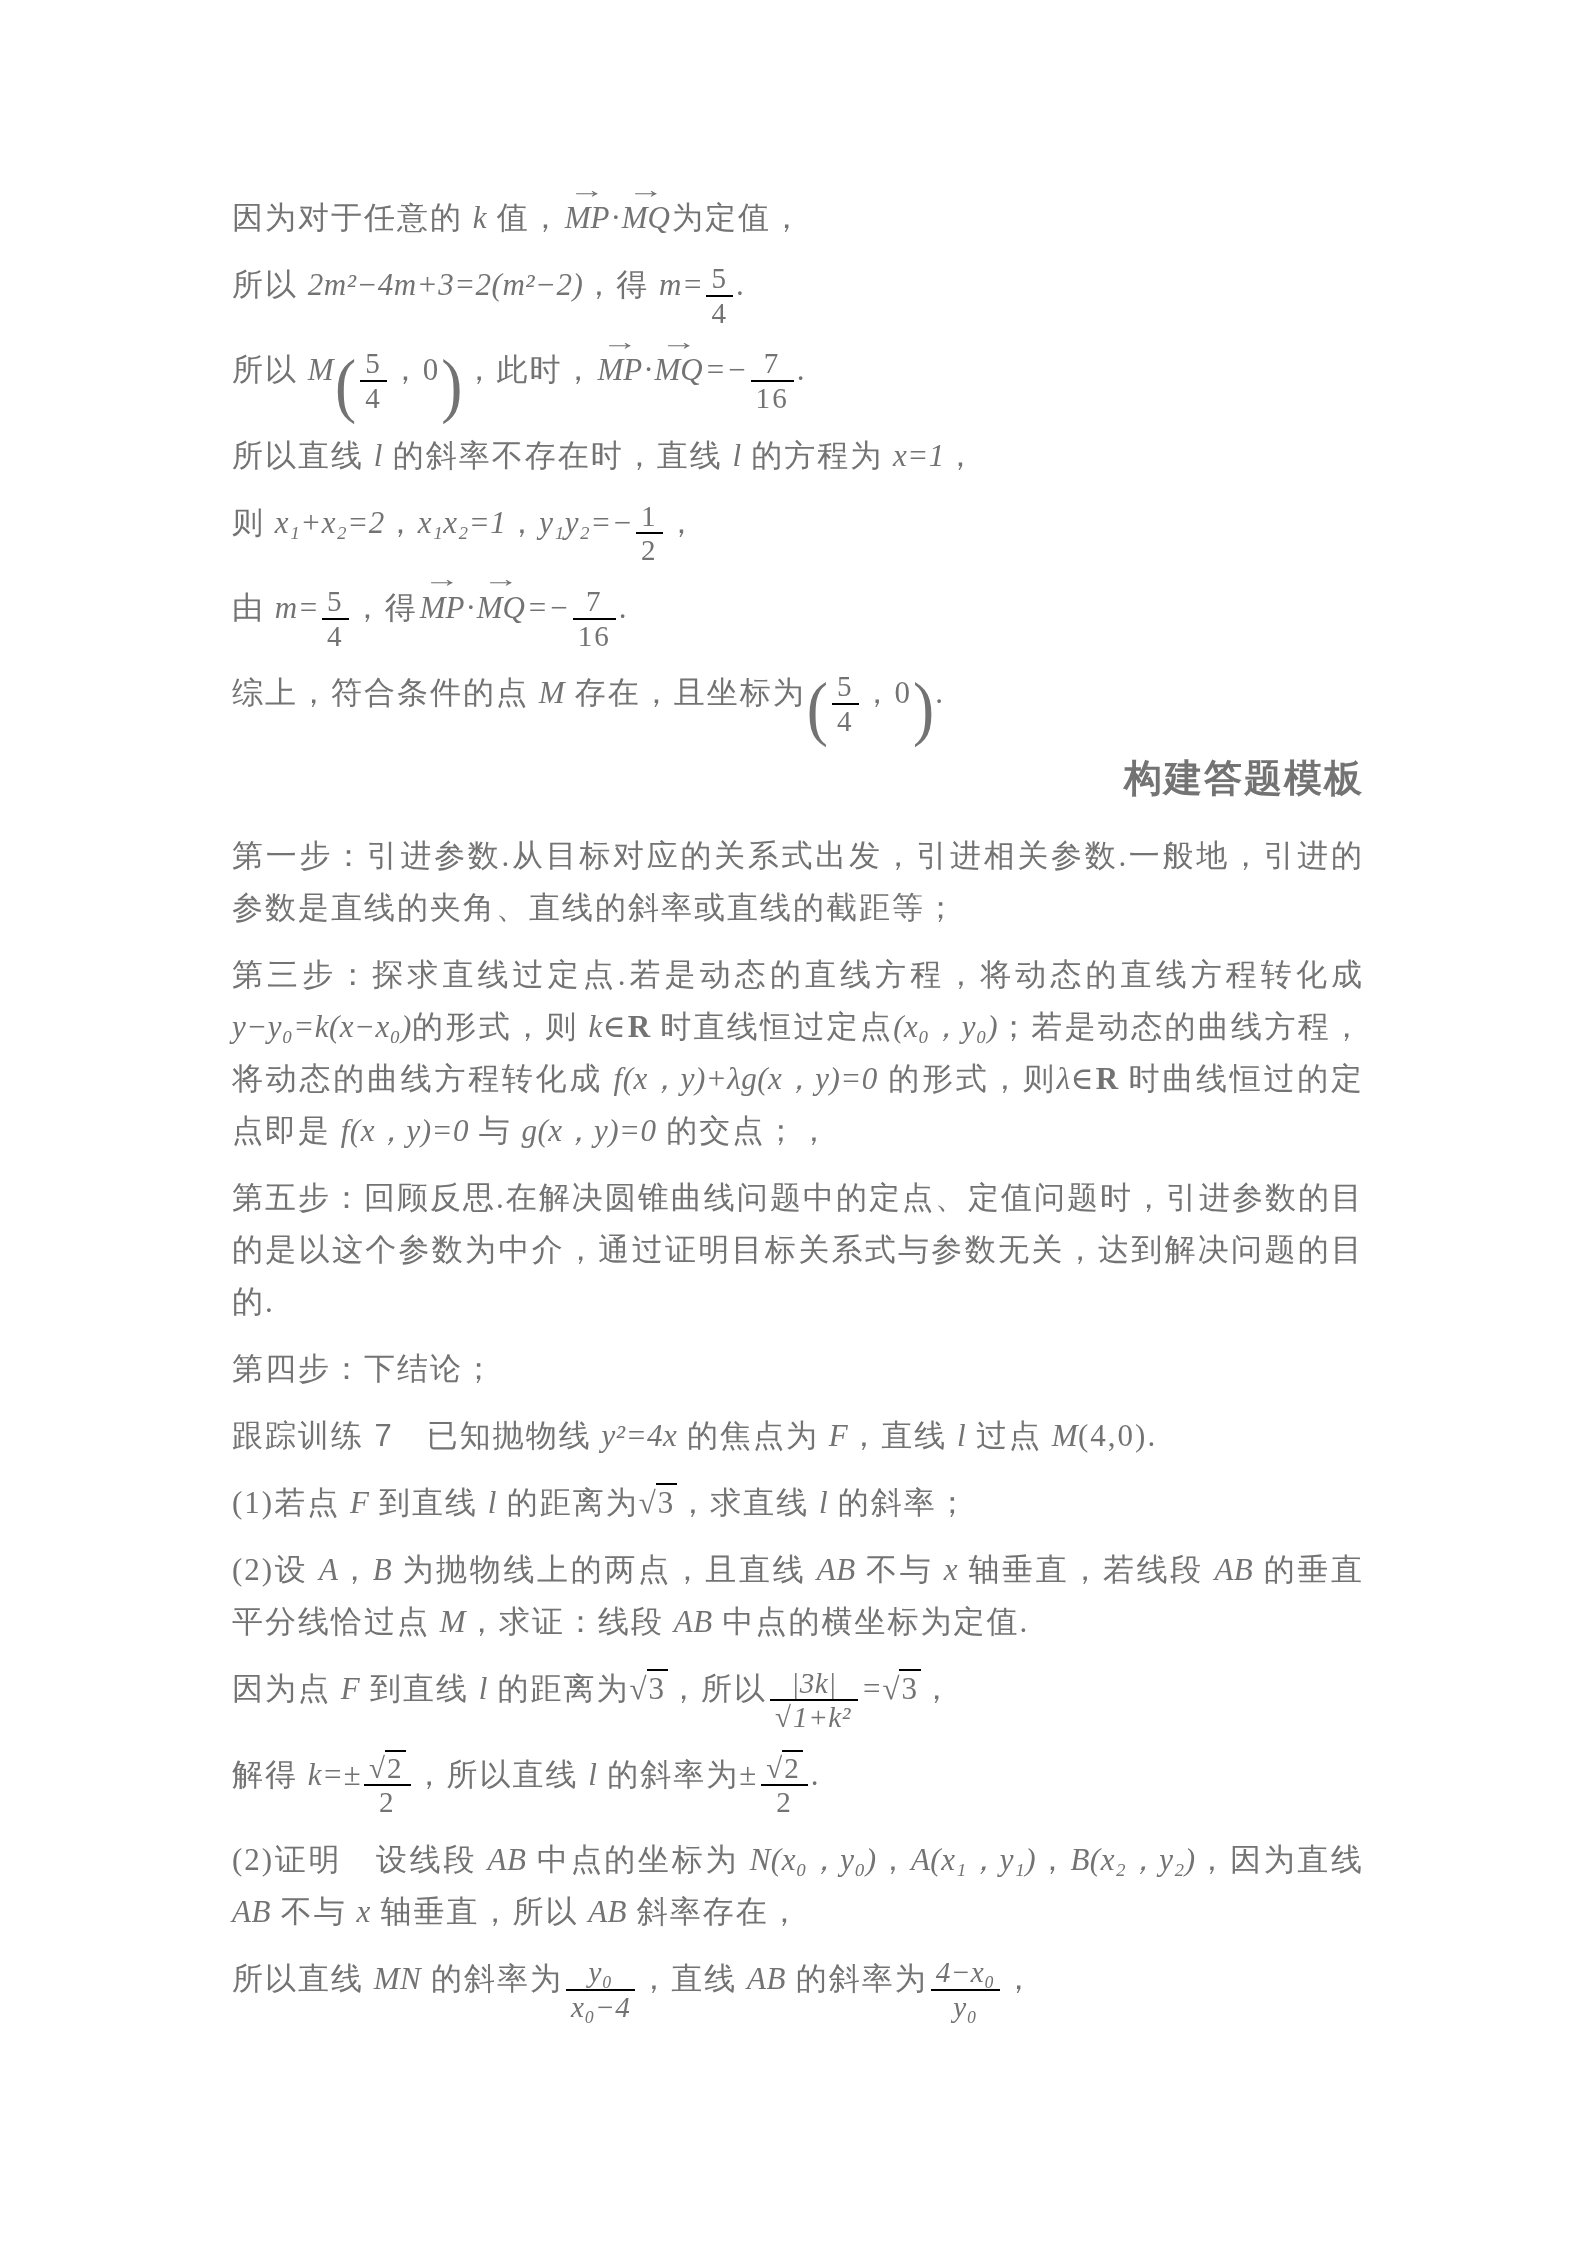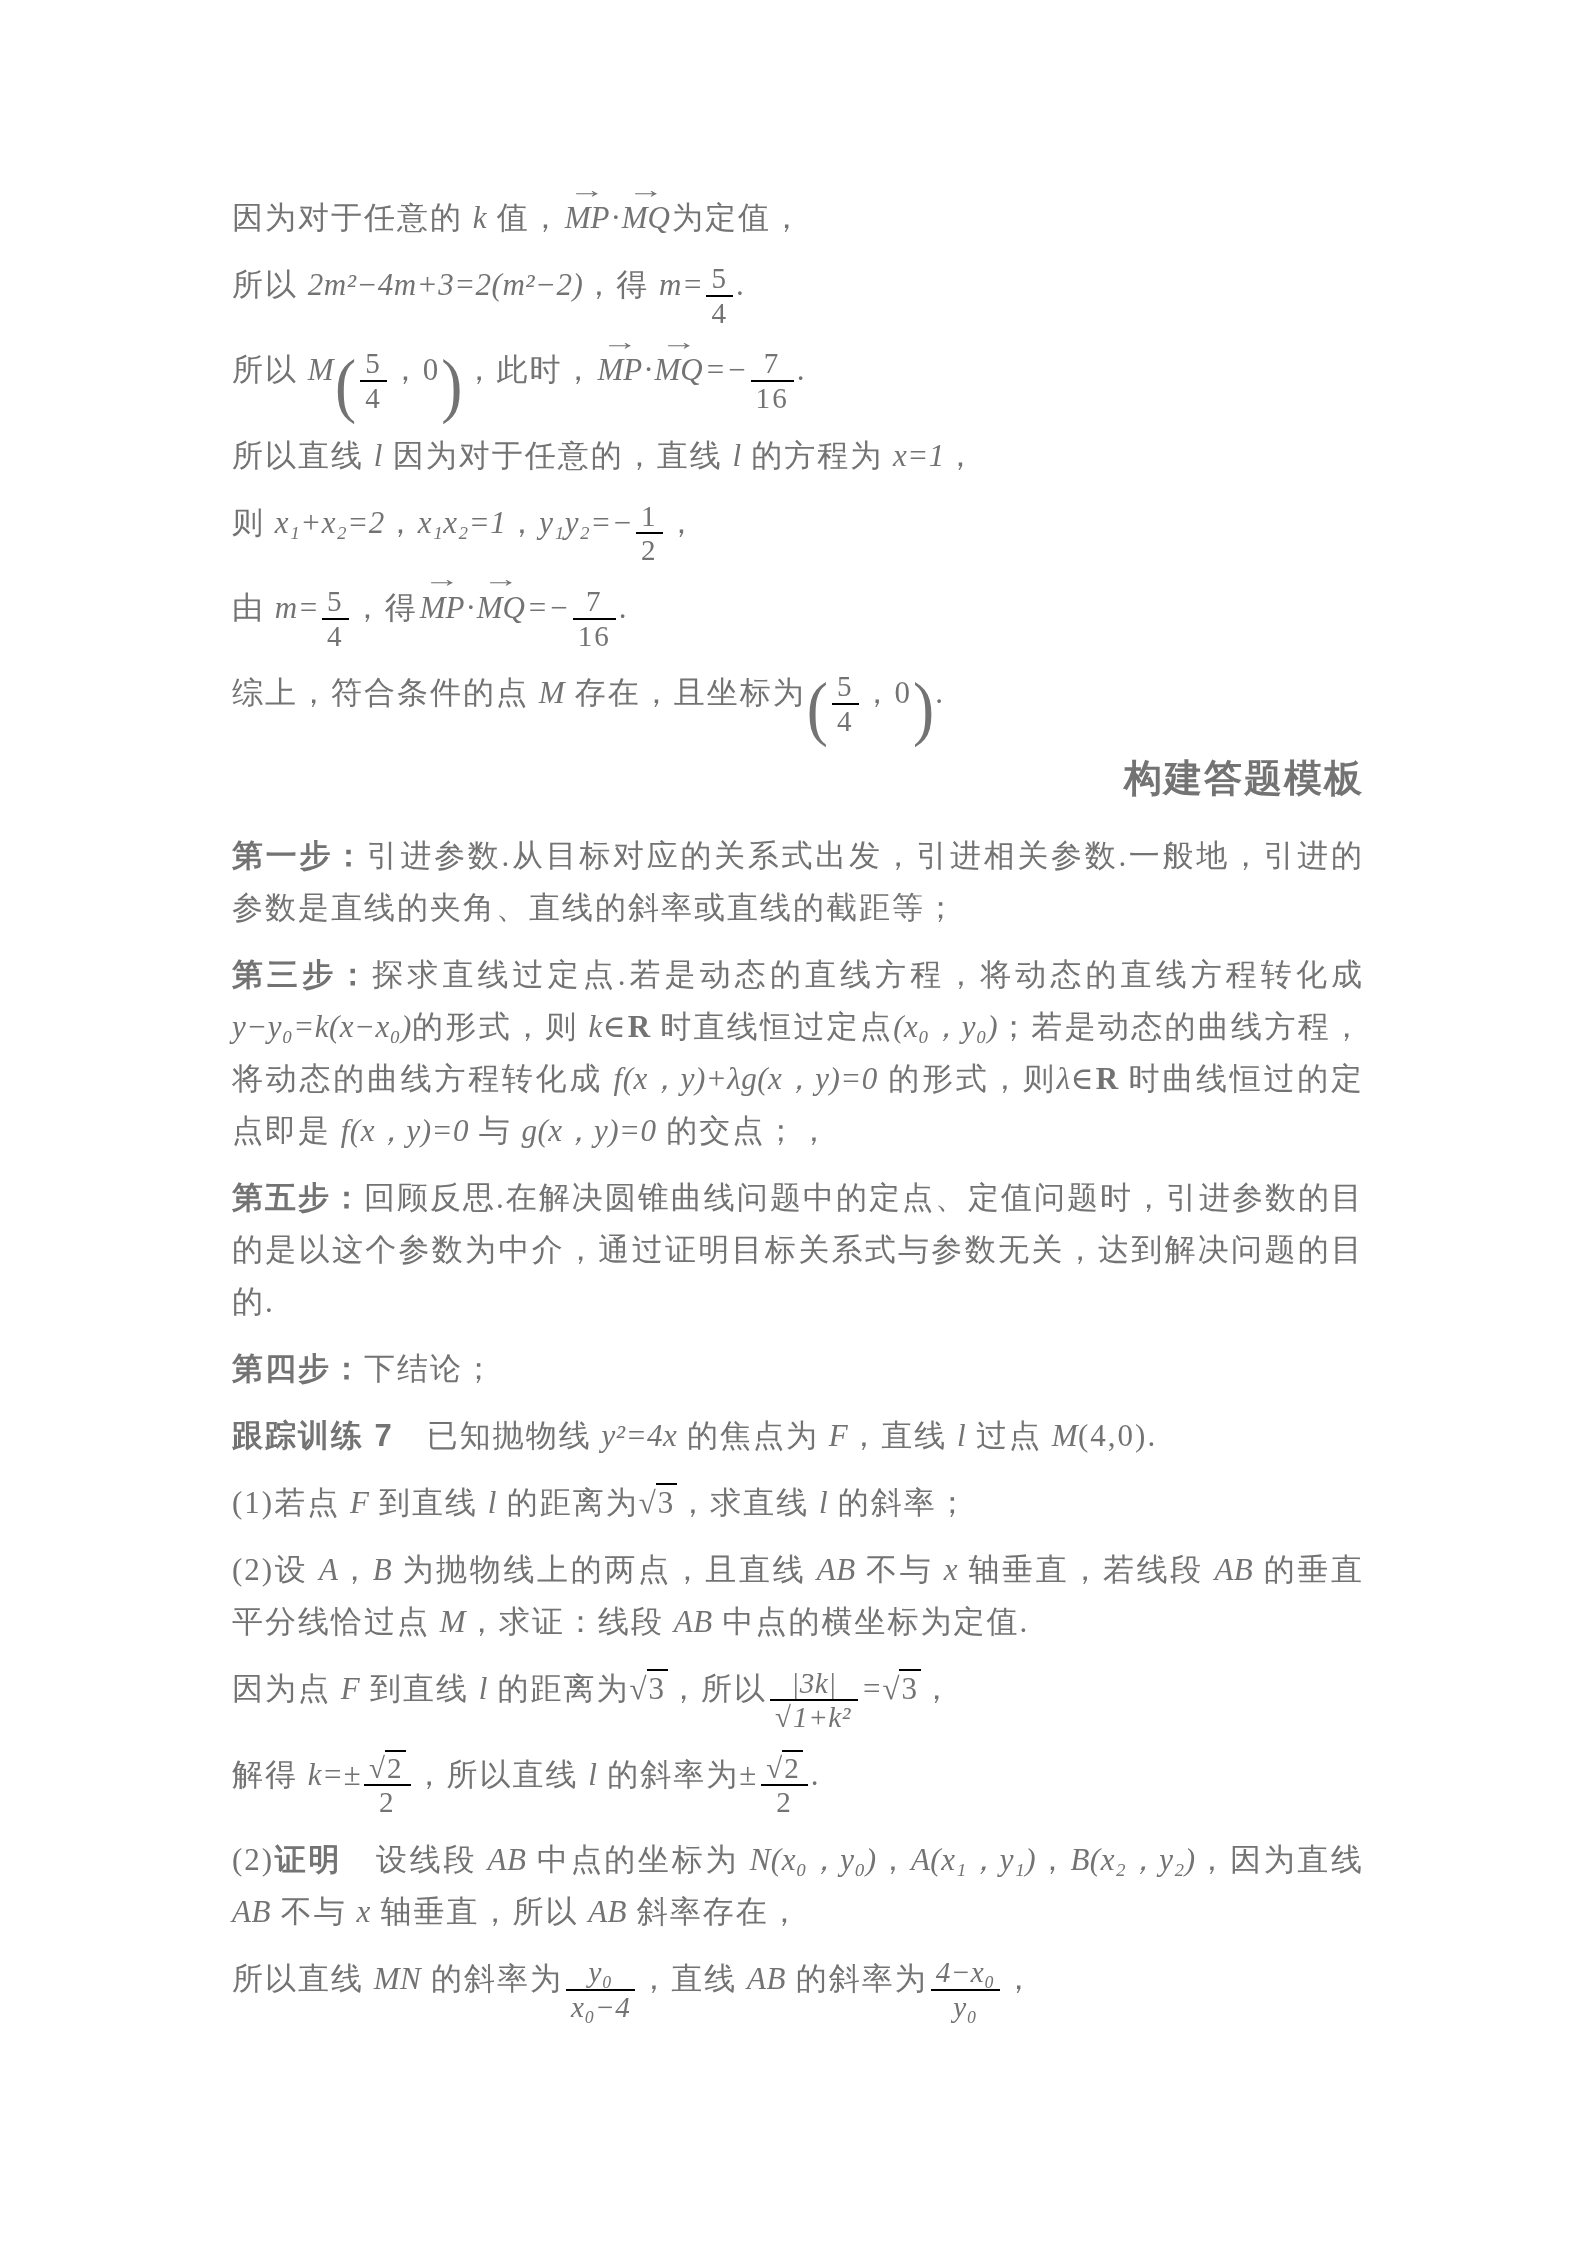--- a/index.html
+++ b/index.html
@@ -17,21 +17,21 @@
     width:1132px;
   }
   .para{
     font-size:31px;
     line-height:52px;
     margin:0 0 15px 0;
     text-align:justify;
   }
   .t{font-style:normal;letter-spacing:2px;}
   .m{font-style:italic;letter-spacing:0.5px;}
-  .b{font-weight:bold;font-style:normal;letter-spacing:2px;
+  .b{font-weight:normal;font-style:normal;letter-spacing:2px;
      font-family:"Liberation Sans","DejaVu Sans",sans-serif;}
   .bm{font-weight:bold;font-style:normal;}
   .heading{
     font-size:38px;
     font-weight:bold;
     font-family:"Liberation Sans","DejaVu Sans",sans-serif;
     margin:4px 0 26px 0;
     line-height:52px;
     letter-spacing:2px;
     text-align:right;
@@ -77,21 +77,21 @@
   }
 </style>
 </head>
 <body>
 
 <div class="page">
   <div class="content" id="content">
       <div class="para"><span class="t">因为对于任意的 </span><span class="m">k</span><span class="t"> 值，</span><span class="vec">MP</span><span class="m">·</span><span class="vec">MQ</span><span class="t">为定值，</span></div>
       <div class="para"><span class="t">所以 </span><span class="m">2m²−4m+3=2(m²−2)</span><span class="t">，得 </span><span class="m">m=</span><span class="frac"><span class="num"><span class="t">5</span></span><span class="den"><span class="t">4</span></span></span><span class="t">.</span></div>
       <div class="para"><span class="t">所以 </span><span class="m">M</span><span class="bigp">(</span><span class="frac"><span class="num"><span class="t">5</span></span><span class="den"><span class="t">4</span></span></span><span class="t">，0</span><span class="bigp">)</span><span class="t">，此时，</span><span class="vec">MP</span><span class="m">·</span><span class="vec">MQ</span><span class="m">=−</span><span class="frac"><span class="num"><span class="t">7</span></span><span class="den"><span class="t">16</span></span></span><span class="t">.</span></div>
-      <div class="para"><span class="t">所以直线 </span><span class="m">l</span><span class="t"> 因为对于任意的，直线 </span><span class="m">l</span><span class="t"> 的方程为 </span><span class="m">x=1</span><span class="t">，</span></div>
+      <div class="para"><span class="t">所以直线 </span><span class="m">l</span><span class="t"> 的斜率不存在时，直线 </span><span class="m">l</span><span class="t"> 的方程为 </span><span class="m">x=1</span><span class="t">，</span></div>
       <div class="para"><span class="t">则 </span><span class="m">x₁+x₂=2</span><span class="t">，</span><span class="m">x₁x₂=1</span><span class="t">，</span><span class="m">y₁y₂=−</span><span class="frac"><span class="num"><span class="t">1</span></span><span class="den"><span class="t">2</span></span></span><span class="t">，</span></div>
       <div class="para"><span class="t">由 </span><span class="m">m=</span><span class="frac"><span class="num"><span class="t">5</span></span><span class="den"><span class="t">4</span></span></span><span class="t">，得</span><span class="vec">MP</span><span class="m">·</span><span class="vec">MQ</span><span class="m">=−</span><span class="frac"><span class="num"><span class="t">7</span></span><span class="den"><span class="t">16</span></span></span><span class="t">.</span></div>
       <div class="para"><span class="t">综上，符合条件的点 </span><span class="m">M</span><span class="t"> 存在，且坐标为</span><span class="bigp">(</span><span class="frac"><span class="num"><span class="t">5</span></span><span class="den"><span class="t">4</span></span></span><span class="t">，0</span><span class="bigp">)</span><span class="t">.</span></div>
       <div class="heading">构建答题模板</div>
       <div class="para"><span class="b">第一步：</span><span class="t">引进参数.从目标对应的关系式出发，引进相关参数.一般地，引进的参数是直线的夹角、直线的斜率或直线的截距等；</span></div>
       <div class="para"><span class="b">第三步：</span><span class="t">探求直线过定点.若是动态的直线方程，将动态的直线方程转化成 </span><span class="m">y−y₀=k(x−x₀)</span><span class="t">的形式，则 </span><span class="m">k</span><span class="t">∈</span><span class="bm">R</span><span class="t"> 时直线恒过定点</span><span class="m">(x₀，y₀)</span><span class="t">；若是动态的曲线方程，将动态的曲线方程转化成 </span><span class="m">f(x，y)+λg(x，y)=0</span><span class="t"> 的形式，则</span><span class="m">λ</span><span class="t">∈</span><span class="bm">R</span><span class="t"> 时曲线恒过的定点即是 </span><span class="m">f(x，y)=0</span><span class="t"> 与 </span><span class="m">g(x，y)=0</span><span class="t"> 的交点；，</span></div>
       <div class="para"><span class="b">第五步：</span><span class="t">回顾反思.在解决圆锥曲线问题中的定点、定值问题时，引进参数的目的是以这个参数为中介，通过证明目标关系式与参数无关，达到解决问题的目的.</span></div>
       <div class="para"><span class="b">第四步：</span><span class="t">下结论；</span></div>
       <div class="para"><span class="b">跟踪训练 7</span><span class="t">　已知抛物线 </span><span class="m">y²=4x</span><span class="t"> 的焦点为 </span><span class="m">F</span><span class="t">，直线 </span><span class="m">l</span><span class="t"> 过点 </span><span class="m">M</span><span class="t">(4,0).</span></div>
       <div class="para"><span class="t">(1)若点 </span><span class="m">F</span><span class="t"> 到直线 </span><span class="m">l</span><span class="t"> 的距离为</span><span class="sqrt"><span class="radsym">√</span><span class="radbar"><span class="t">3</span></span></span><span class="t">，求直线 </span><span class="m">l</span><span class="t"> 的斜率；</span></div>

